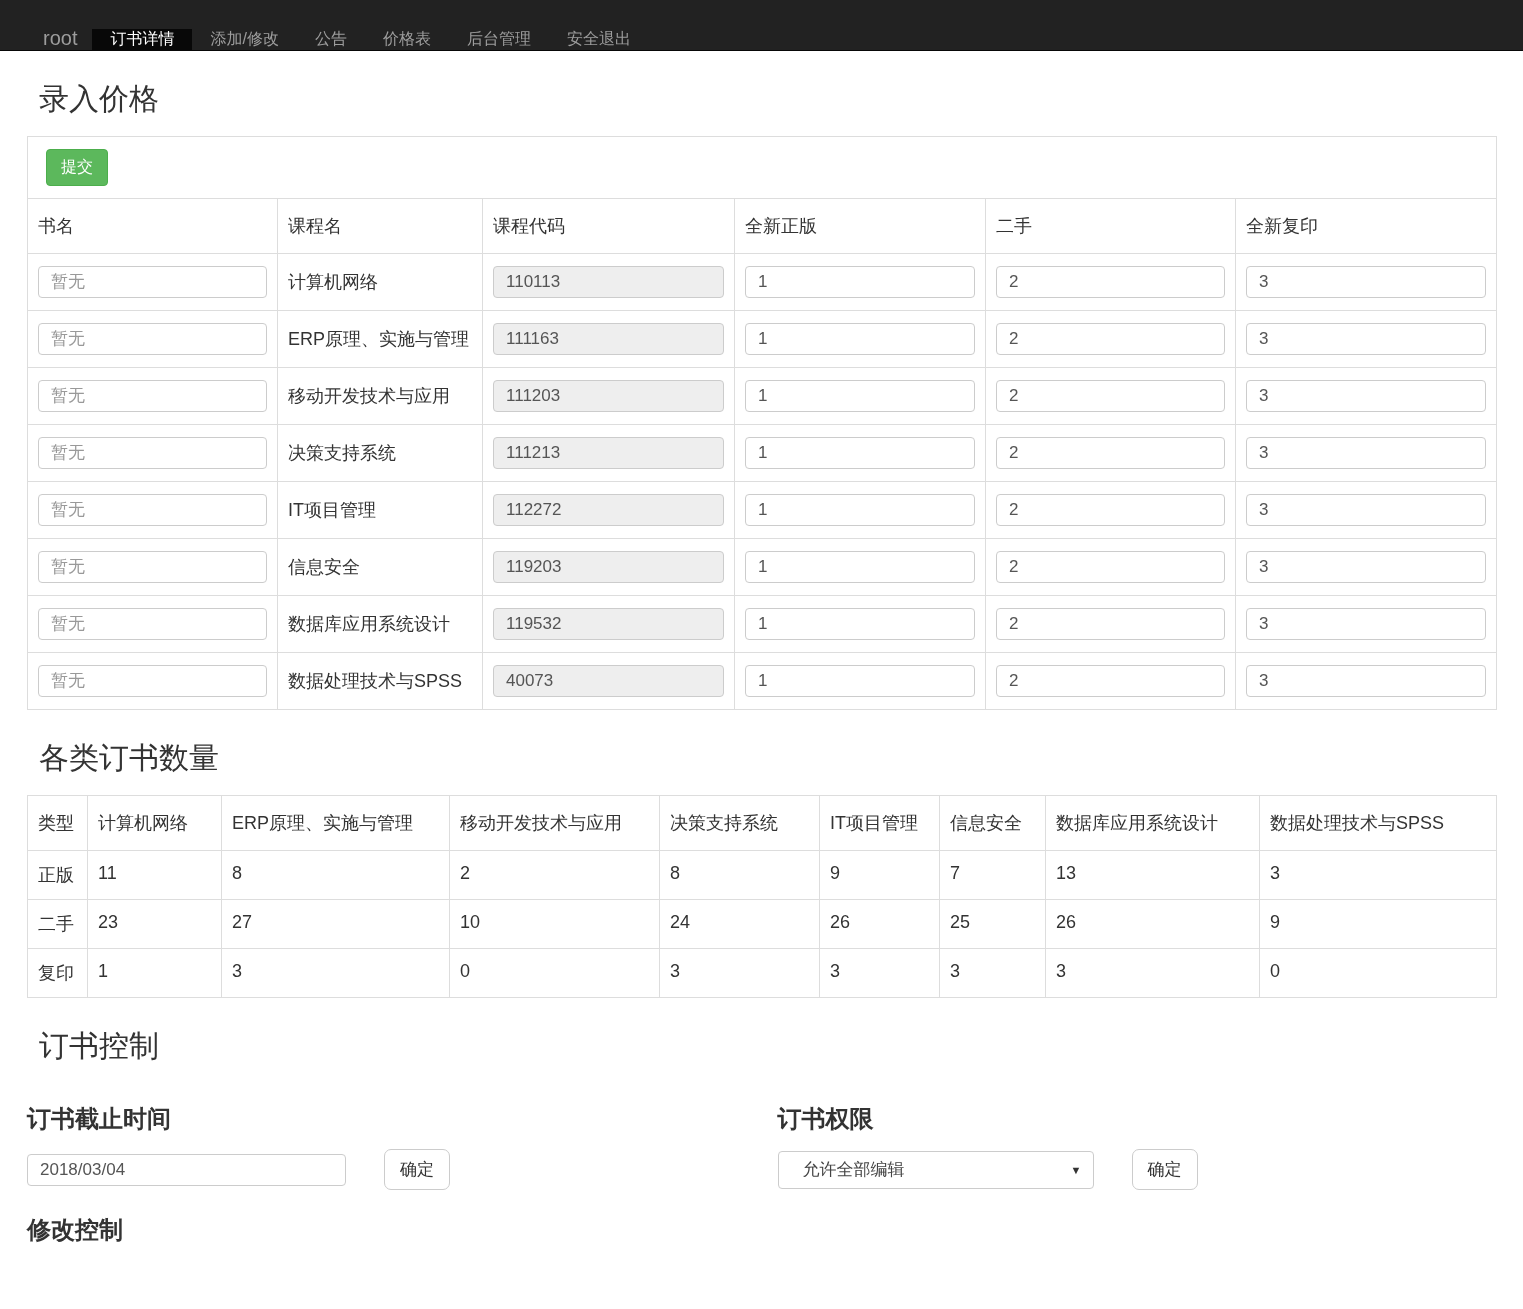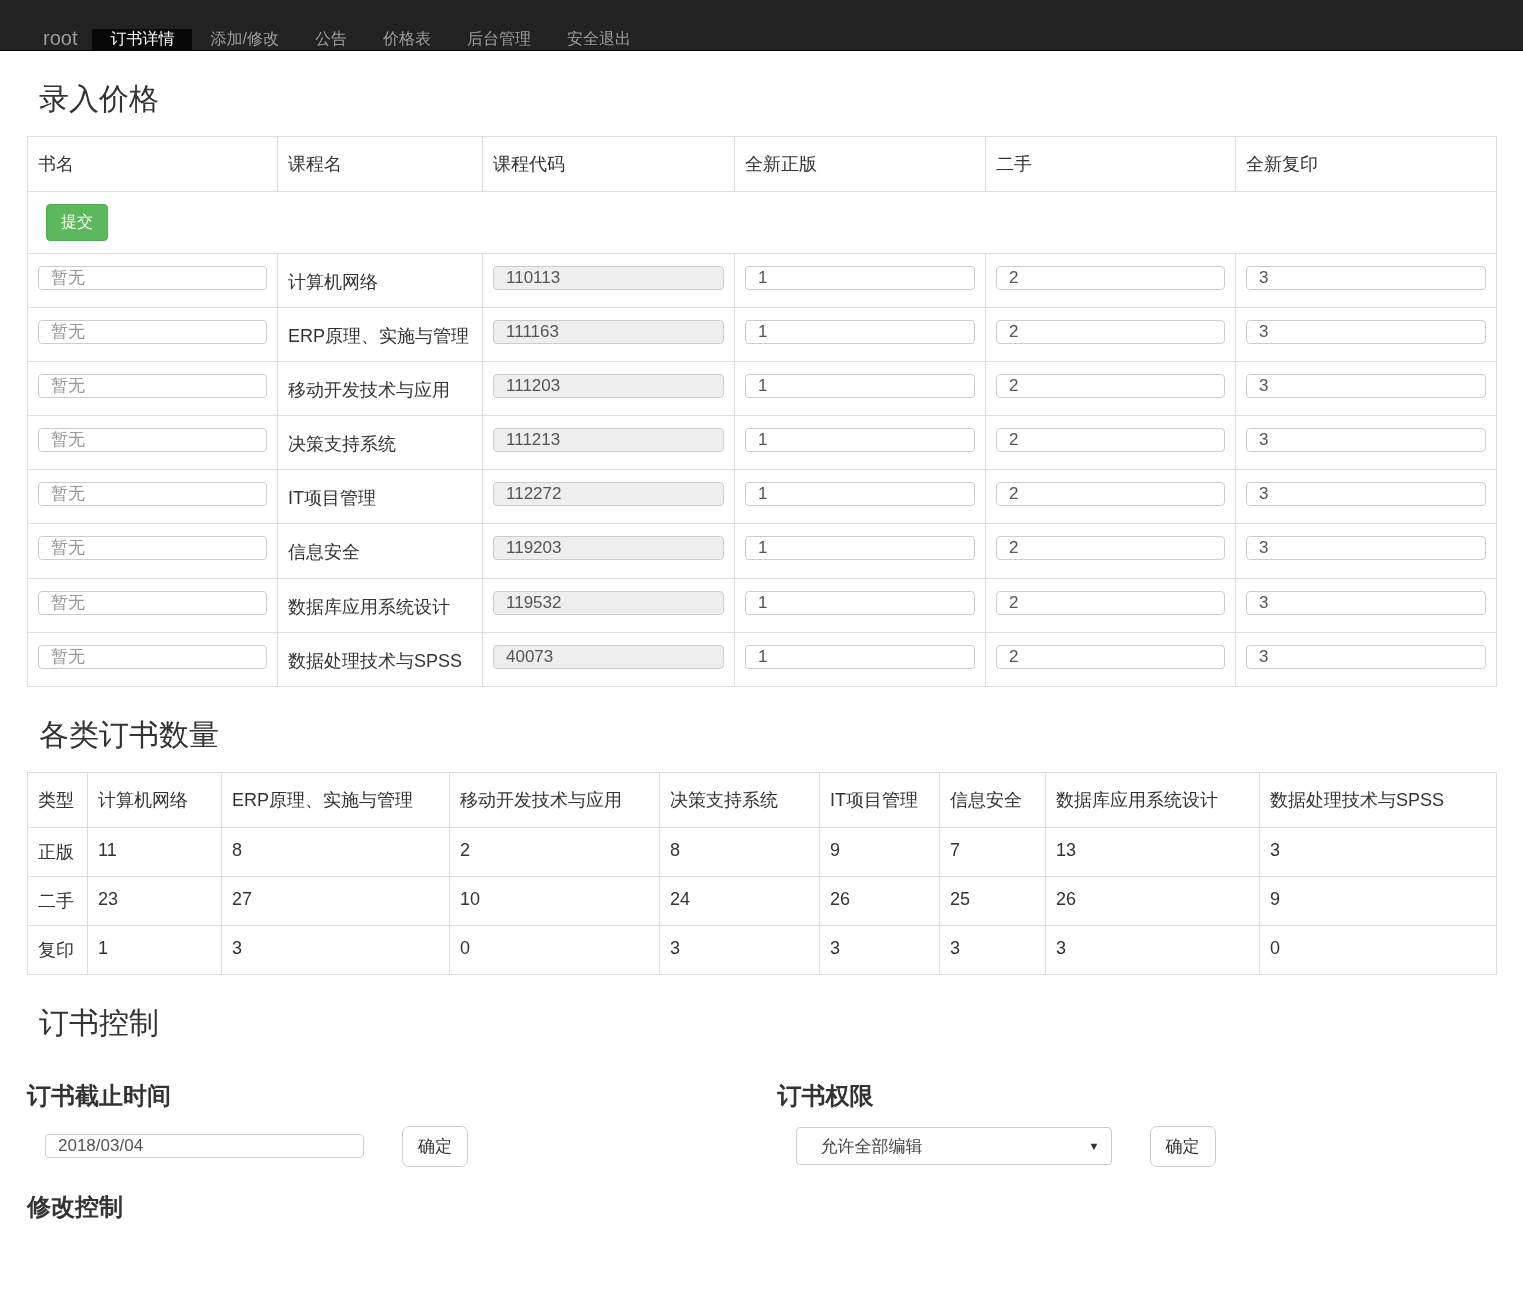--- a/index.html
+++ b/index.html
@@ -68,21 +68,21 @@
     padding: 12px 10px;
   }
   table.tbl th { padding: 15px 10px; }
   .submit-cell { text-align: right; padding: 12px 18px !important; }
   .course-name { padding-top: 15px !important; line-height: 1.45; }
   .qty-tbl td, .qty-tbl th { padding: 13px 12px; vertical-align: middle; }
 
   
   .form-input {
     width: 100%;
-    height: 24px;
+    height: 32px;
     padding: 8px 12px;
     font-size: 17px;
     font-family: inherit;
     color: #555;
     border: 1px solid #ccc;
     border-radius: 4px;
     background: #fff;
     outline: none;
   }
   .form-input::placeholder { color: #999; opacity: 1; }
@@ -113,21 +113,20 @@
   .control-grid {
     display: grid;
     grid-template-columns: 1fr 1fr;
     width: 1469px;
   }
   .control-col.right { padding-left: 16px; }
   .control-row {
     display: flex;
     align-items: center;
     gap: 38px;
-    margin-left: 18px;
   }
   .date-input { width: 319px; }
   .select-wrap { position: relative; width: 316px; }
   .perm-select {
     width: 100%;
     height: 38px;
     padding: 6px 30px 6px 24px;
     font-size: 17px;
     font-family: inherit;
     color: #444;
@@ -171,33 +170,33 @@
   <table class="tbl price-tbl">
     <colgroup>
       <col style="width:250px">
         <col style="width:205px">
         <col style="width:252px">
       <col style="width:251px">
         <col style="width:250px">
         <col style="width:261px">
     </colgroup>
     <tbody id="price-tbody">
+      <tr>
+        <td class="submit-cell" colspan="6">
+          <button class="btn-success">提交</button>
+        </td>
+      </tr>
       <tr id="price-head">
           <th>书名</th>
           <th>课程名</th>
           <th>课程代码</th>
           <th>全新正版</th>
           <th>二手</th>
           <th>全新复印</th>
         </tr>
-      <tr>
-        <td class="submit-cell" colspan="6">
-          <button class="btn-success">提交</button>
-        </td>
-      </tr>
     <tr>
           <td><input type="text" class="form-input" placeholder="暂无" style=""></td>
           <td class="course-name">计算机网络</td>
           <td><input type="text" class="form-input" value="110113" disabled="" style=""></td>
           <td><input type="text" class="form-input" value="1" style=""></td>
           <td><input type="text" class="form-input" value="2" style=""></td>
           <td><input type="text" class="form-input" value="3" style=""></td>
         </tr>
         <tr>
           <td><input type="text" class="form-input" placeholder="暂无" style=""></td>

